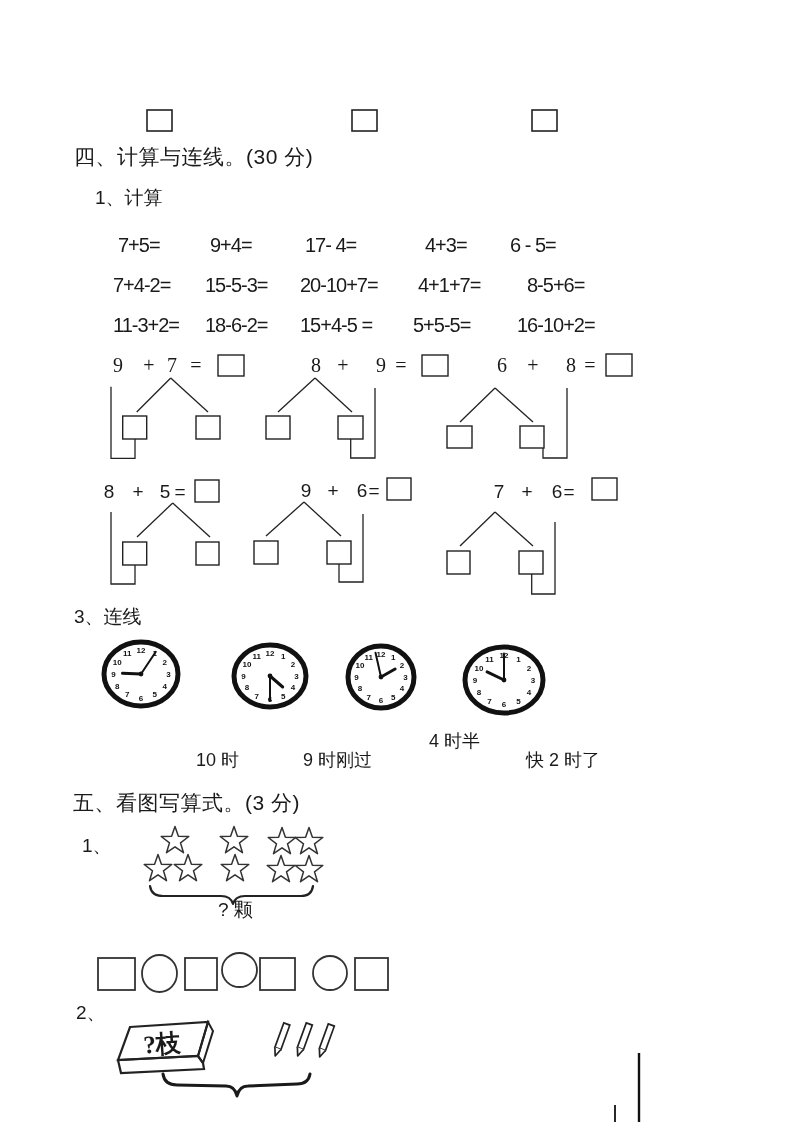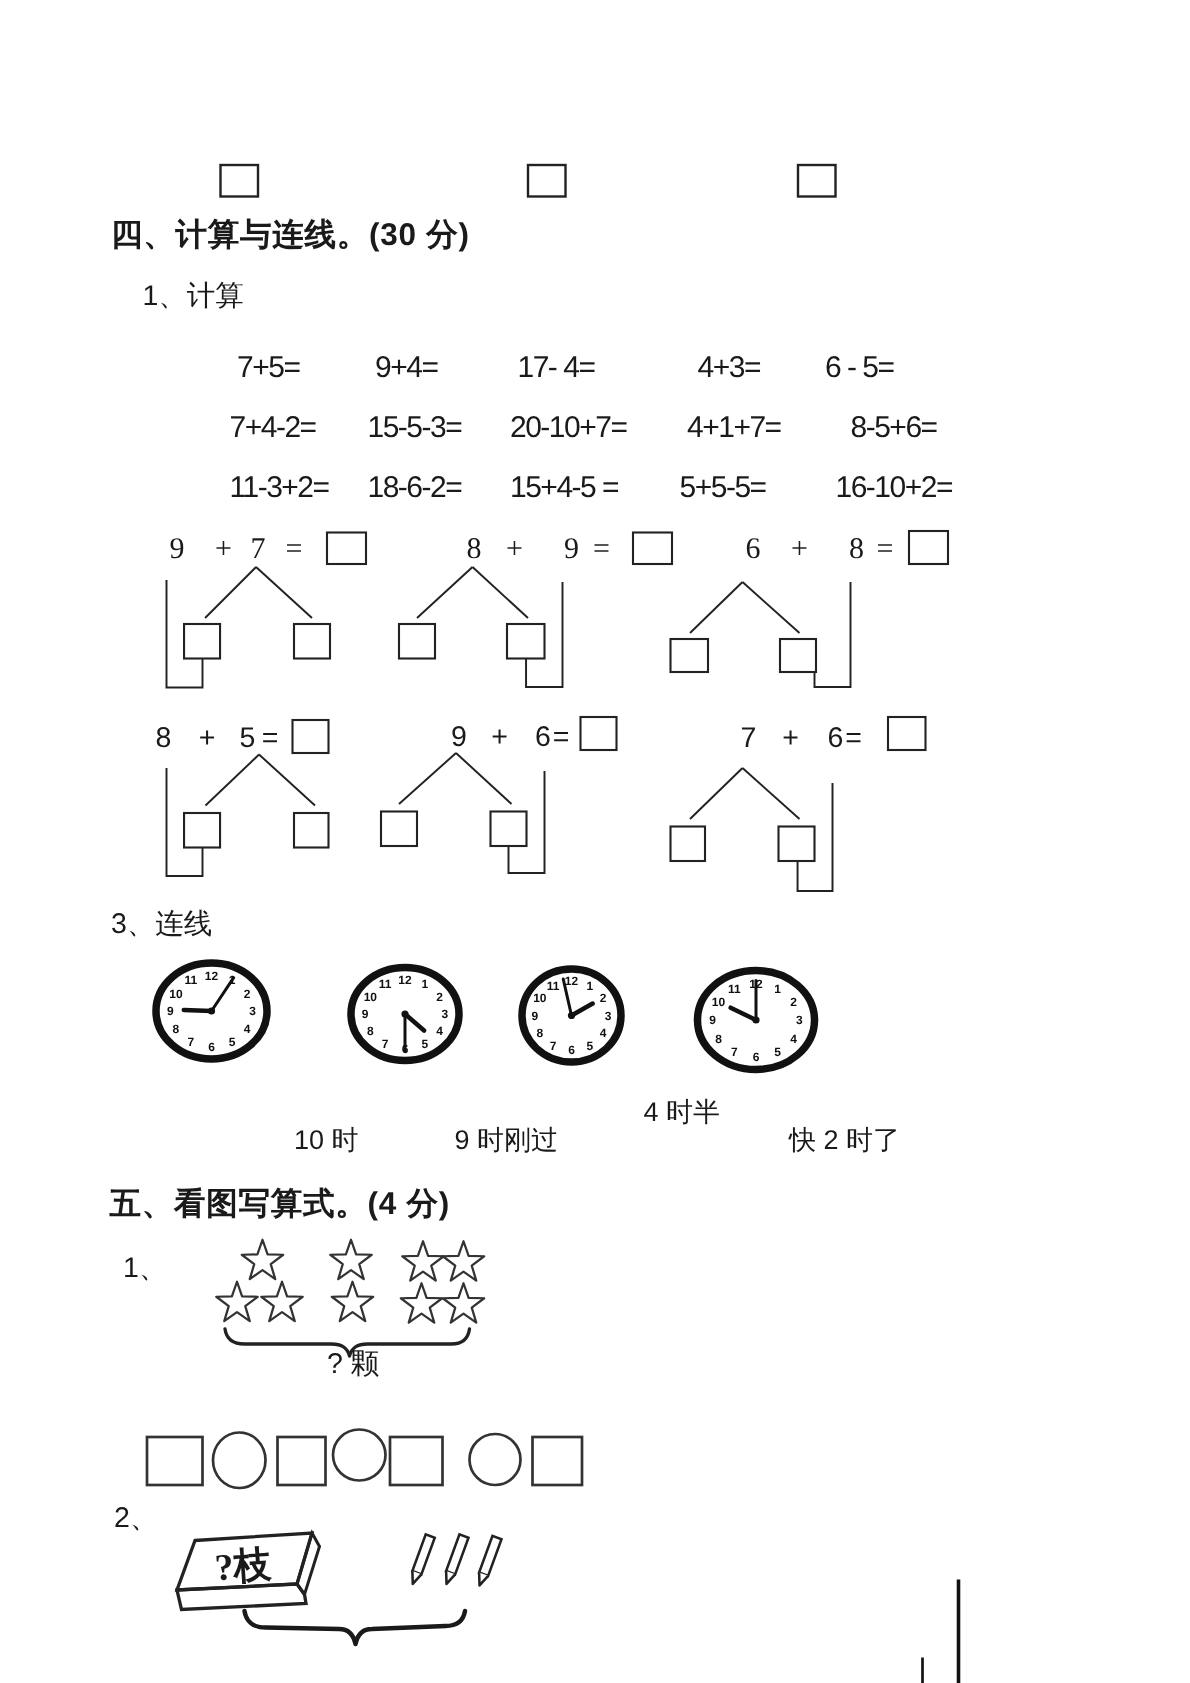--- a/index.html
+++ b/index.html
@@ -1,22 +1,22 @@
 <!DOCTYPE html>
 <html><head>
 <meta charset="utf-8">
 <style>
   html,body{margin:0;padding:0;background:#e8e8e8;}
   .page{position:relative;width:793px;height:1122px;background:#ffffff;margin:0 auto;
         font-family:"Liberation Sans",sans-serif;color:#1a1a1a;overflow:hidden;}
   .art{position:absolute;left:0;top:0;}
   .t{position:absolute;white-space:nowrap;line-height:1.08;}
-  .h{font-size:21px;font-weight:bold;letter-spacing:0.5px;}
+  .h{font-size:21px;font-weight:normal;letter-spacing:0.5px;}
   .sub{font-size:19px;text-align:right;}
-  .calc{font-size:20px;letter-spacing:-1px;margin-left:40px;}
+  .calc{font-size:20px;letter-spacing:-1px;}
   .tlabel{font-size:18px;margin-left:36px;}
   .qk{font-size:19px;}
   svg .bs{font-family:"Liberation Serif",serif;font-size:20px;fill:#1a1a1a;text-anchor:middle;}
   svg .bn{font-family:"Liberation Sans",sans-serif;font-size:19px;fill:#1a1a1a;text-anchor:middle;}
   svg .ln{stroke:#222;stroke-width:1.3;fill:none;}
   svg .bx{stroke:#222;stroke-width:1.4;fill:#fff;}
   svg .abx{stroke:#222;stroke-width:1.6;fill:#fff;}
   svg .num{font-family:"Liberation Sans",sans-serif;font-size:8px;font-weight:bold;fill:#111;text-anchor:middle;}
   svg .brace{stroke:#222;stroke-width:2.2;fill:none;stroke-linecap:round;stroke-linejoin:round;}
   svg .brace2{stroke:#1a1a1a;stroke-width:3;fill:none;stroke-linecap:round;stroke-linejoin:round;}
@@ -259,17 +259,17 @@
   <span class="t calc" style="left:413px;top:315px">5+5-5=</span>
   <span class="t calc" style="left:517px;top:315px">16-10+2=</span>
 
   <div class="t sub" style="left:74px;top:607px">3、连线</div>
 
   <span class="t tlabel" style="left:160px;top:751px">10 时</span>
   <span class="t tlabel" style="left:267px;top:751px">9 时刚过</span>
   <span class="t tlabel" style="left:393px;top:732px">4 时半</span>
   <span class="t tlabel" style="left:490px;top:751px">快 2 时了</span>
 
-  <div class="t h" style="left:73px;top:792px">五、看图写算式。(4 分)</div>
+  <div class="t h" style="left:73px;top:792px">五、看图写算式。(3 分)</div>
   <div class="t sub" style="left:82px;top:836px">1、</div>
   <div class="t qk" style="left:218px;top:900px">? 颗</div>
   <div class="t sub" style="left:76px;top:1003px">2、</div>
 </div>
 
 </body></html>

